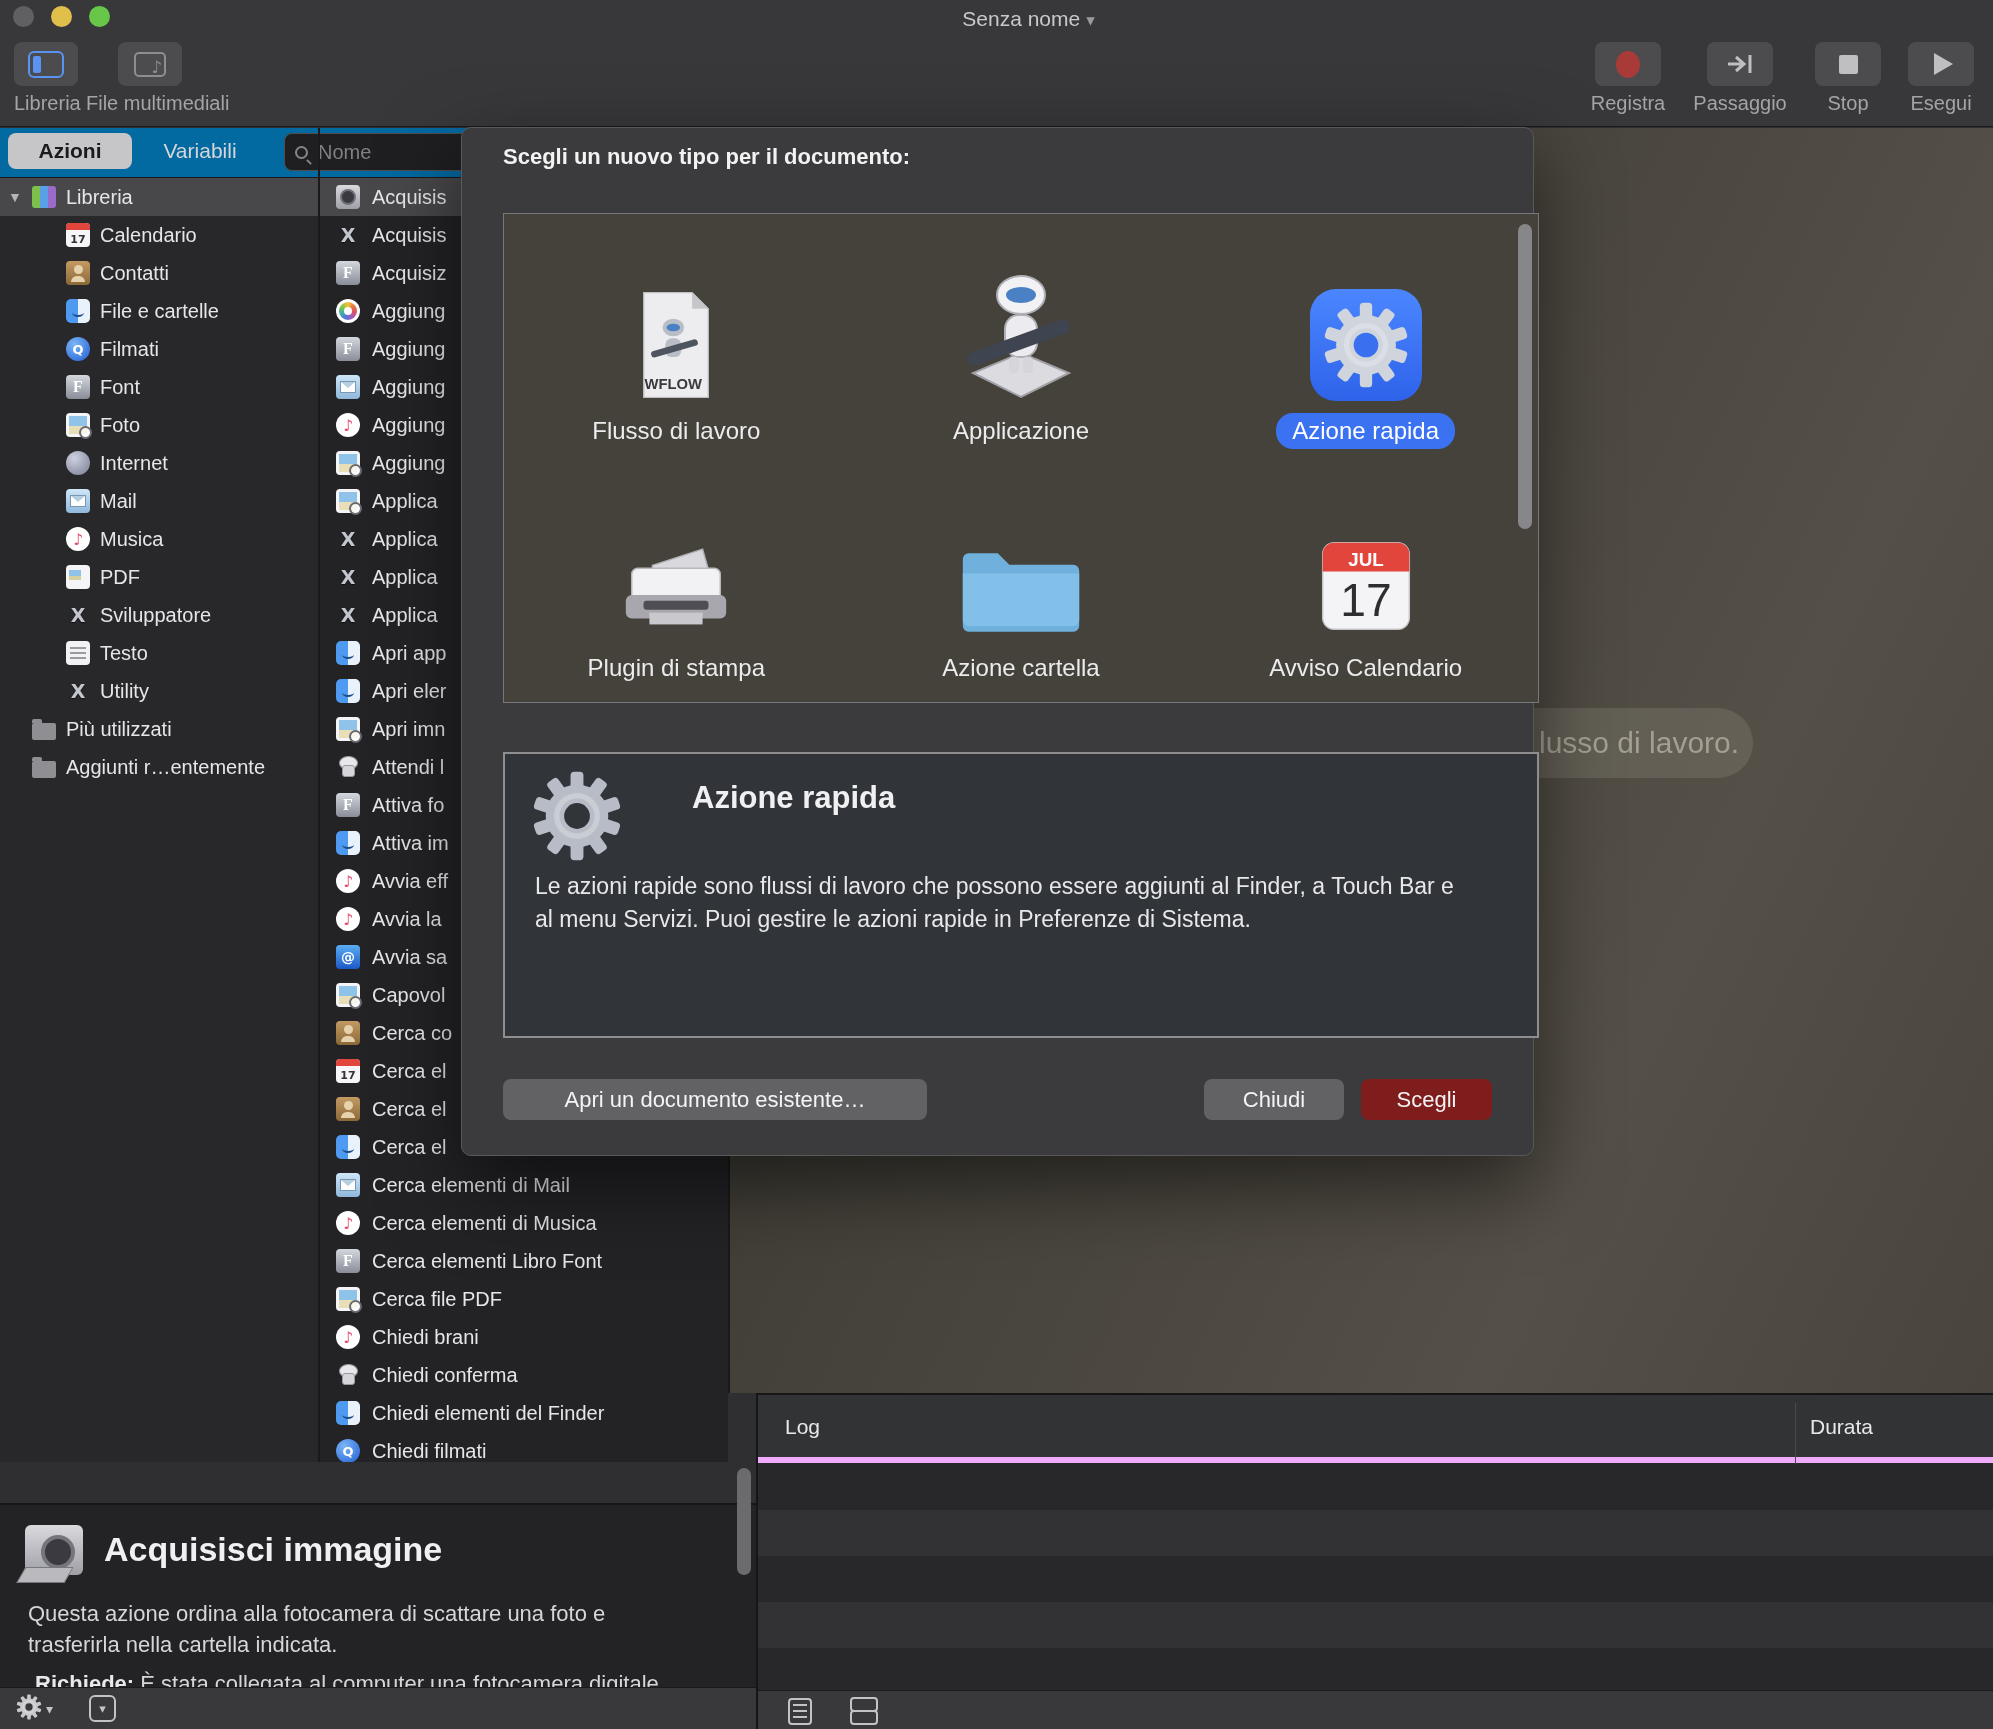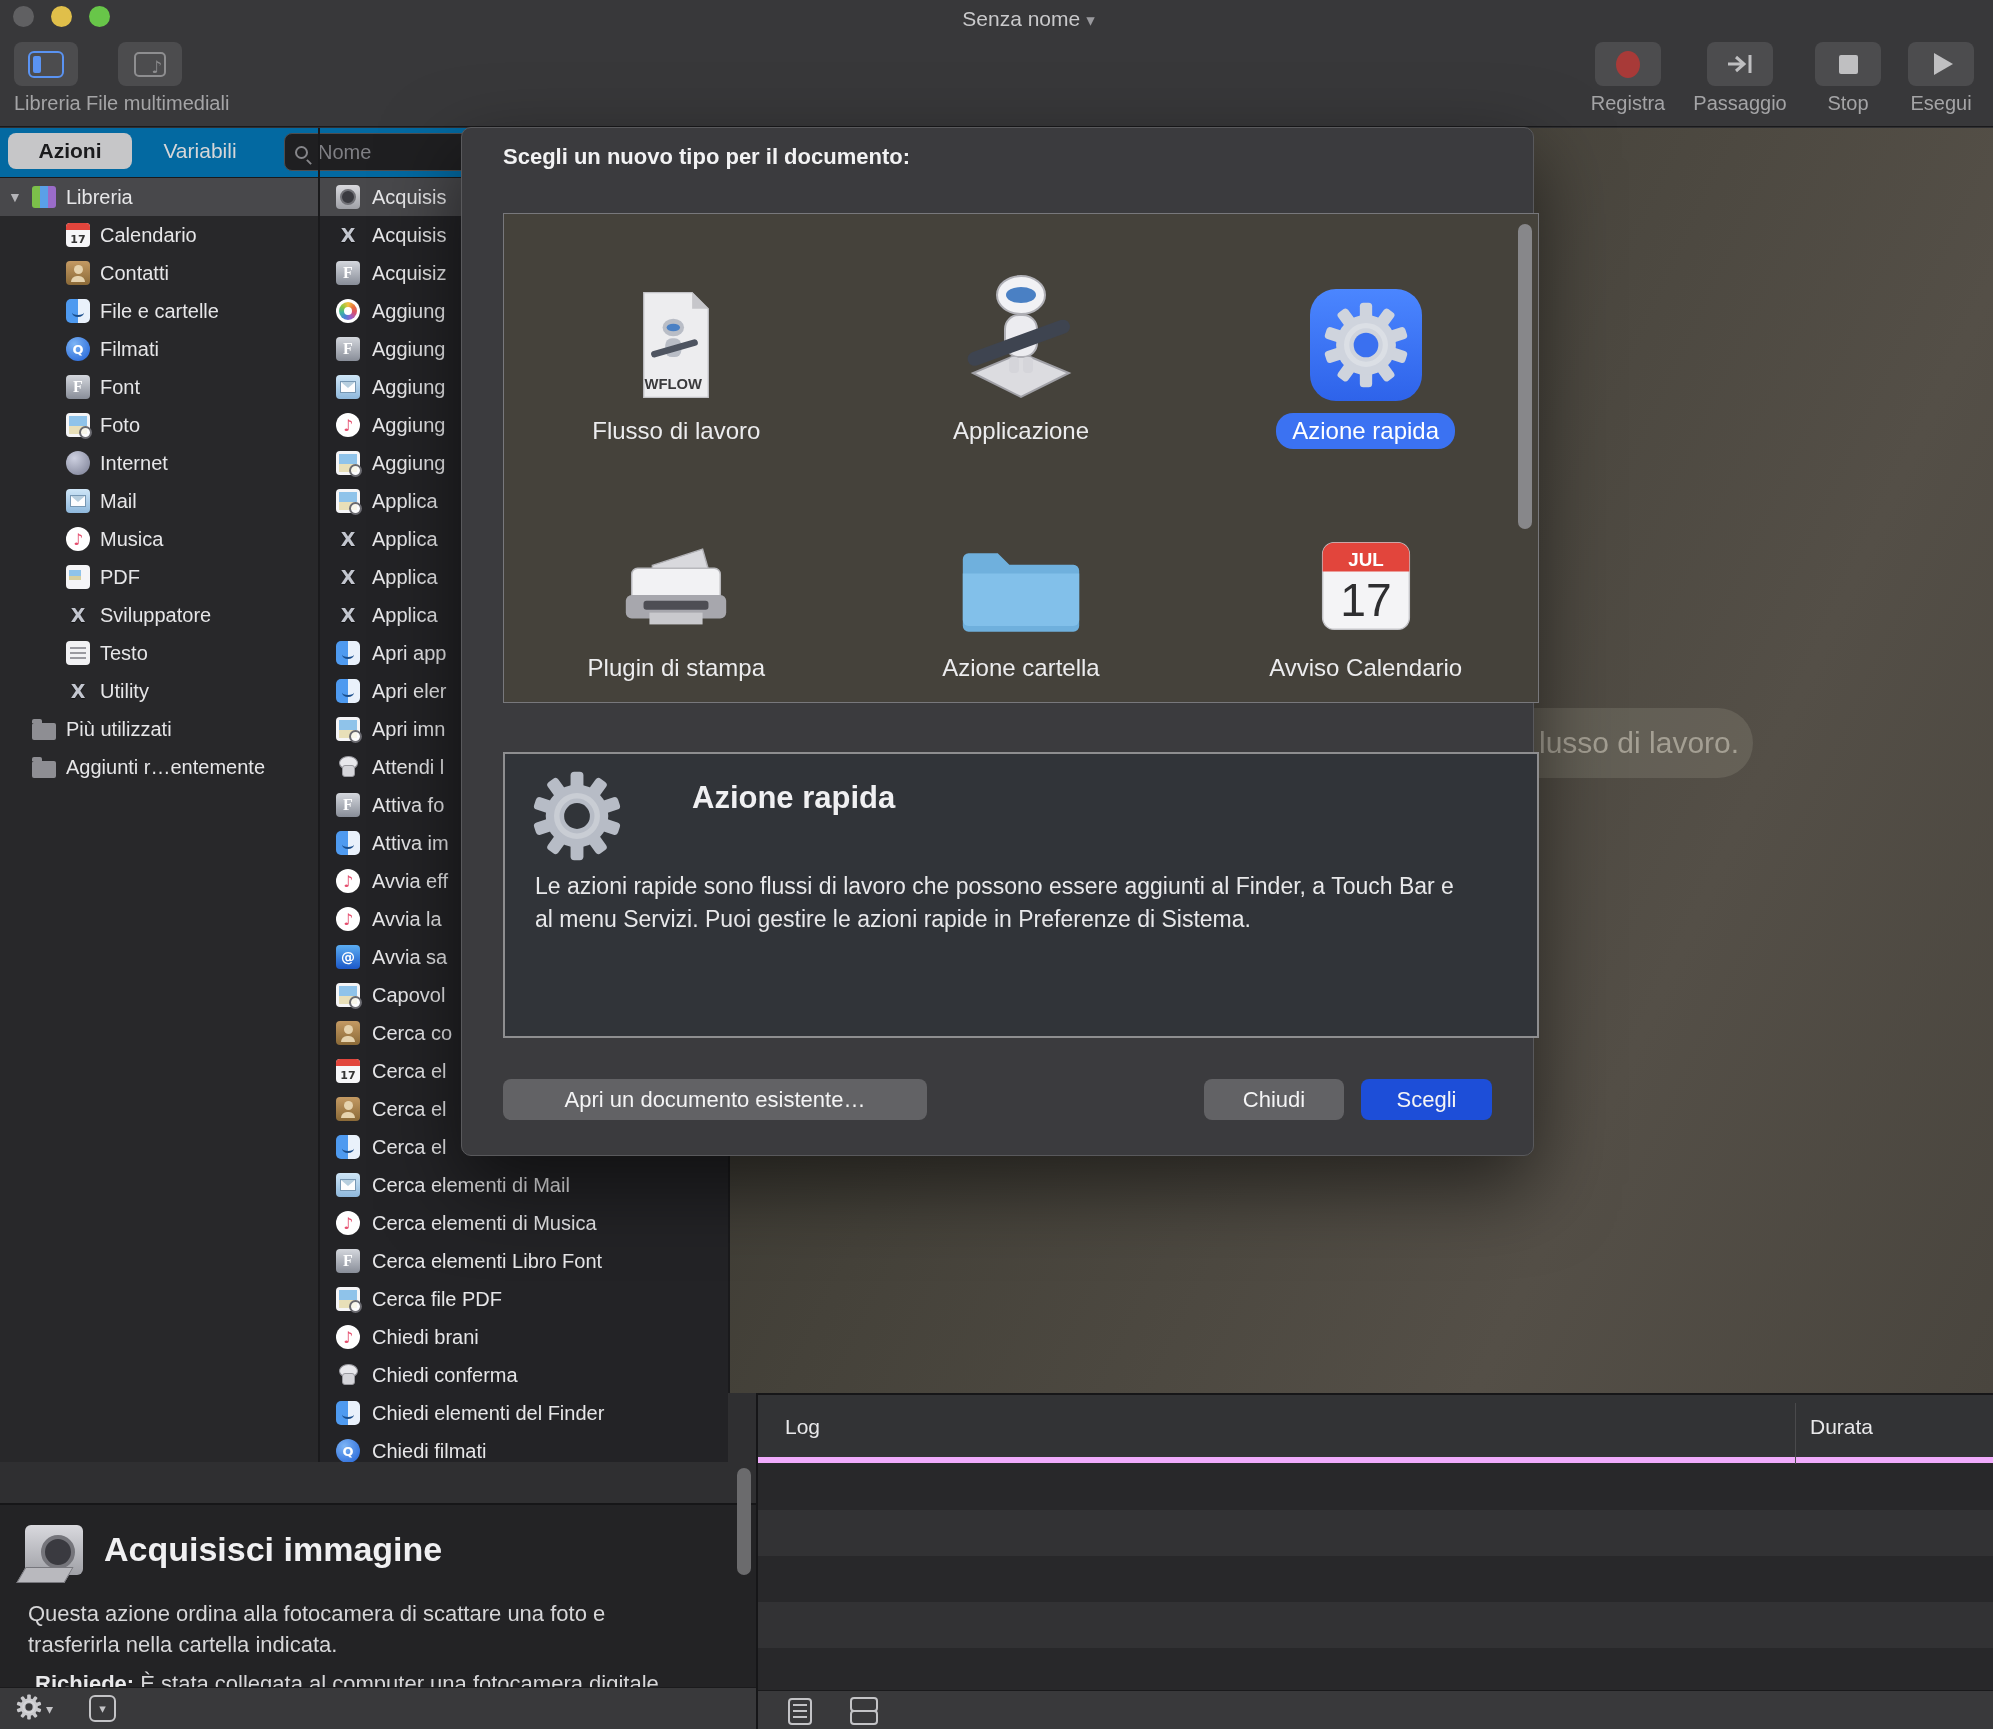--- a/index.html
+++ b/index.html
@@ -109,21 +109,21 @@
   .cell.sel .glabel{background:#3b72f2;color:#fff;}
   .tile-blue{width:112px;height:112px;border-radius:26px;background:linear-gradient(180deg,#4b86ff,#2e63ea);display:flex;align-items:center;justify-content:center;}
   #dlg-scroll{position:absolute;right:6px;top:10px;width:14px;height:305px;background:#87878a;border-radius:8px;}
   #dlg-info{position:absolute;left:41px;top:624px;width:1036px;height:286px;background:#313439;border:2px solid #8e8e90;}
   #info-gear{position:absolute;left:26px;top:16px;}
   #info-title{position:absolute;left:187px;top:26px;font-size:31px;font-weight:bold;color:#f0f0f2;}
   #info-body{position:absolute;left:30px;top:116px;width:940px;font-size:23px;line-height:33px;color:#e8e8ea;}
   .dbtn{position:absolute;top:951px;height:41px;border-radius:8px;background:#626265;color:#f4f4f5;font-size:22px;display:flex;align-items:center;justify-content:center;}
   #btn-open{left:41px;width:424px;}
   #btn-close{left:742px;width:140px;}
-  #btn-choose{left:899px;width:131px;background:#1d4ed8;}
+  #btn-choose{left:899px;width:131px;background:#7f1d1d;}
 
   
   #detail{position:absolute;left:0;top:1462px;width:756px;height:267px;background:#232325;border-top:2px solid #161618;margin-top:41px;}
   #detail-right-divider{position:absolute;left:756px;top:1393px;width:2px;height:336px;background:#161618;}
   #detail-icon{position:absolute;left:25px;top:20px;width:58px;height:50px;background:linear-gradient(180deg,#d9d9de,#9fa0a6);border-radius:6px;}
   #detail-icon::before{content:"";position:absolute;left:16px;top:10px;width:26px;height:26px;border-radius:50%;background:#3a3a40;border:4px solid #75757b;}
   #detail-icon::after{content:"";position:absolute;left:-4px;bottom:-8px;width:46px;height:14px;background:#b9b9be;transform:skewX(-30deg);border:1px solid #77777d;}
   #detail-title{position:absolute;left:104px;top:25px;font-size:34px;font-weight:bold;color:#f0f0f2;}
   #detail-body{position:absolute;left:28px;top:93px;width:640px;font-size:22px;line-height:31px;color:#d6d6d8;}
   #detail-requires{position:absolute;left:20px;top:164px;width:660px;font-size:22px;line-height:30px;color:#d6d6d8;text-align:center;}

